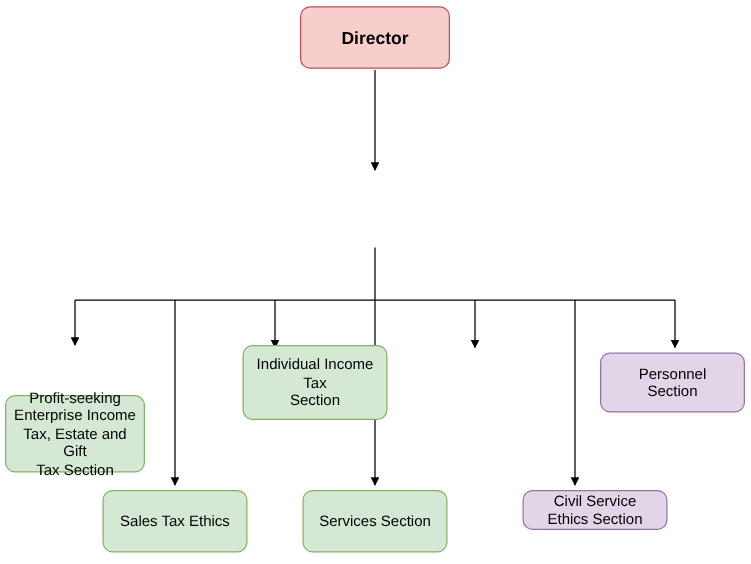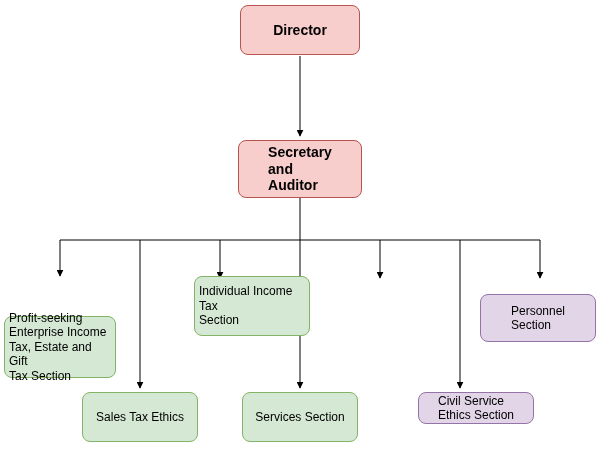--- a/index.html
+++ b/index.html
@@ -22,40 +22,41 @@
     pointer-events: none;
   }
   .node {
     position: absolute;
     box-sizing: border-box;
     border: 1px solid #000;
     border-radius: 8px;
     display: flex;
     align-items: center;
     justify-content: center;
+    text-align: center;
     padding: 2px 4px;
   }
   .node .label {
     white-space: pre-line;
     color: #000000;
     line-height: 1.2;
   }
   .pink   { background: #f8cecc; border-color: #b85450; }
   .green  { background: #d5e8d4; border-color: #82b366; }
   .purple { background: #e1d5e7; border-color: #9673a6; }
   .title-text { font-size: 14px; font-weight: bold; }
   .section-text { font-size: 12px; font-weight: normal; }
 
   
   #node-director  { left: 240px; top: 5px;   width: 120px; height: 50px; }
   #node-secretary { left: 238px; top: 140px; width: 124px; height: 58px; }
   #node-profit    { left: 4px;   top: 280px; width: 112px; height: 62px; margin-top: 36px; }
   #node-individual{ left: 162px; top: 276px; width: 116px; height: 60px; margin-left: 32px; }
   #node-accounting{ left: 322px; top: 282px; width: 116px; height: 48px; }
-  #node-personnel { left: 480px; top: 294px; width: 116px; height: 48px; }
+  #node-personnel { left: 480px; top: 282px; width: 116px; height: 48px; }
   #node-sales     { left: 82px;  top: 392px; width: 116px; height: 50px; }
   #node-services  { left: 242px; top: 392px; width: 116px; height: 50px; }
   #node-civil     { left: 402px; top: 392px; width: 116px; height: 32px; margin-left: 16px; }
 </style>
 </head>
 <body>
 
 <div class="canvas">
 
   <svg class="connectors" width="601" height="451" viewBox="0 0 601 451">
@@ -77,25 +78,20 @@
     <line x1="300" y1="240" x2="300" y2="388" stroke="#000" stroke-width="1" marker-end="url(#arrow)"></line>
     <line x1="380" y1="240" x2="380" y2="278" stroke="#000" stroke-width="1" marker-end="url(#arrow)"></line>
     <line x1="460" y1="240" x2="460" y2="388" stroke="#000" stroke-width="1" marker-end="url(#arrow)"></line>
     <line x1="540" y1="240" x2="540" y2="278" stroke="#000" stroke-width="1" marker-end="url(#arrow)"></line>
   </svg>
 
   <div class="node pink" id="node-director">
     <span class="label title-text">Director</span>
   </div>
 
-  <div class="node pink" id="node-secretary">
-    <span class="label title-text">Secretary
-and
-Auditor</span>
-  </div>
 
   <div class="node green" id="node-profit">
     <span class="label section-text">Profit-seeking
 Enterprise Income
 Tax, Estate and Gift
 Tax Section</span>
   </div>
 
   <div class="node green" id="node-individual">
     <span class="label section-text">Individual Income Tax

